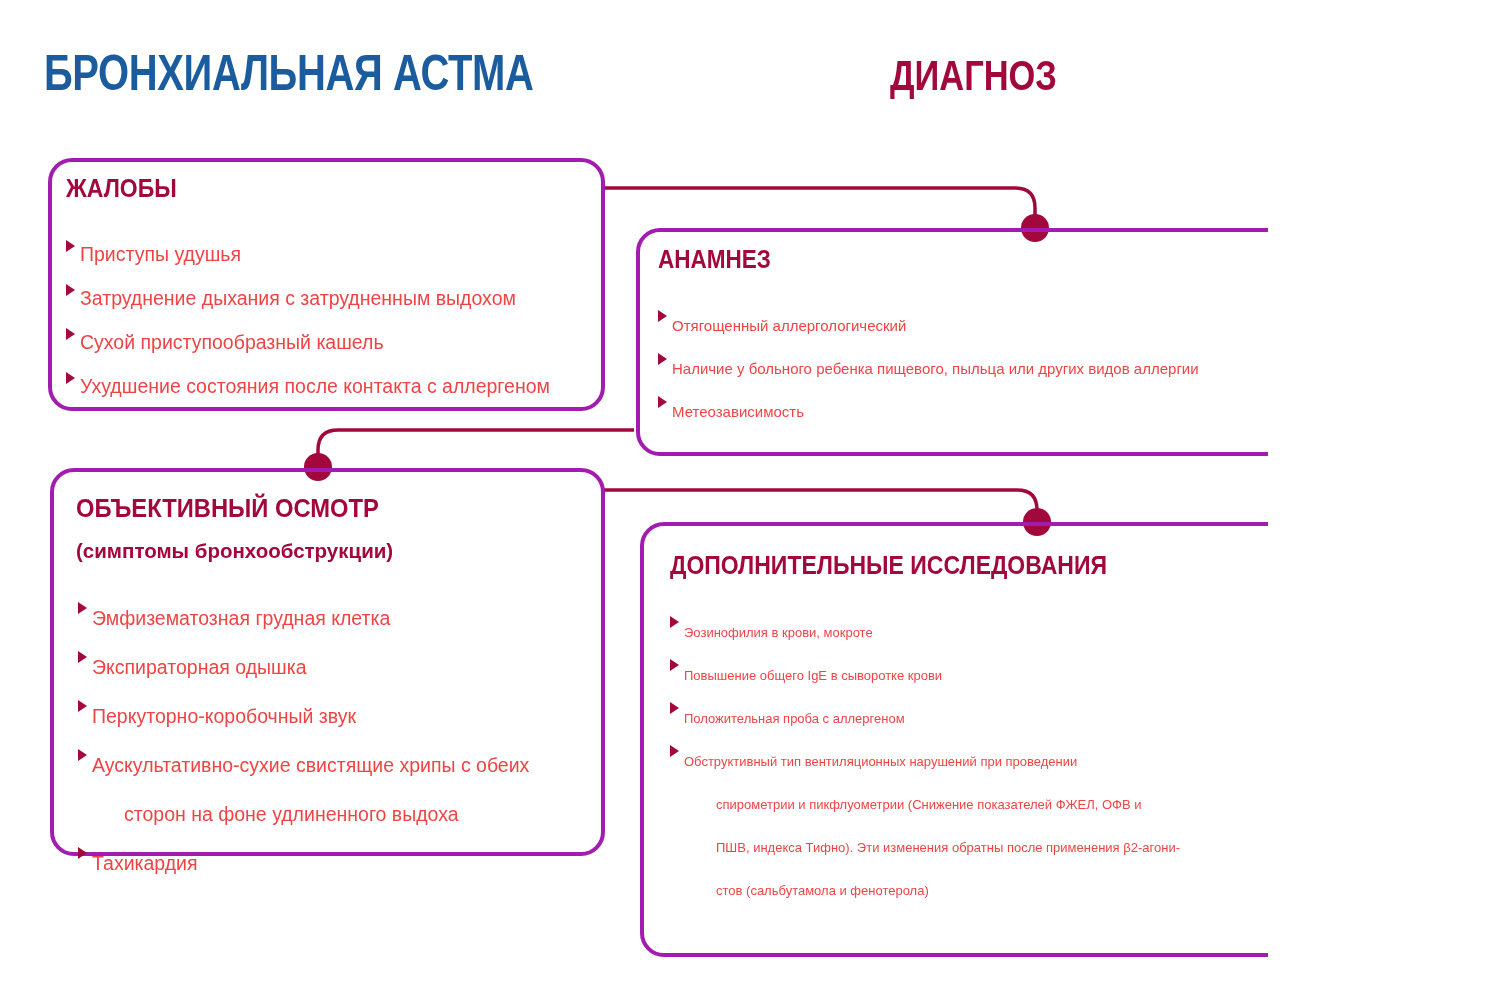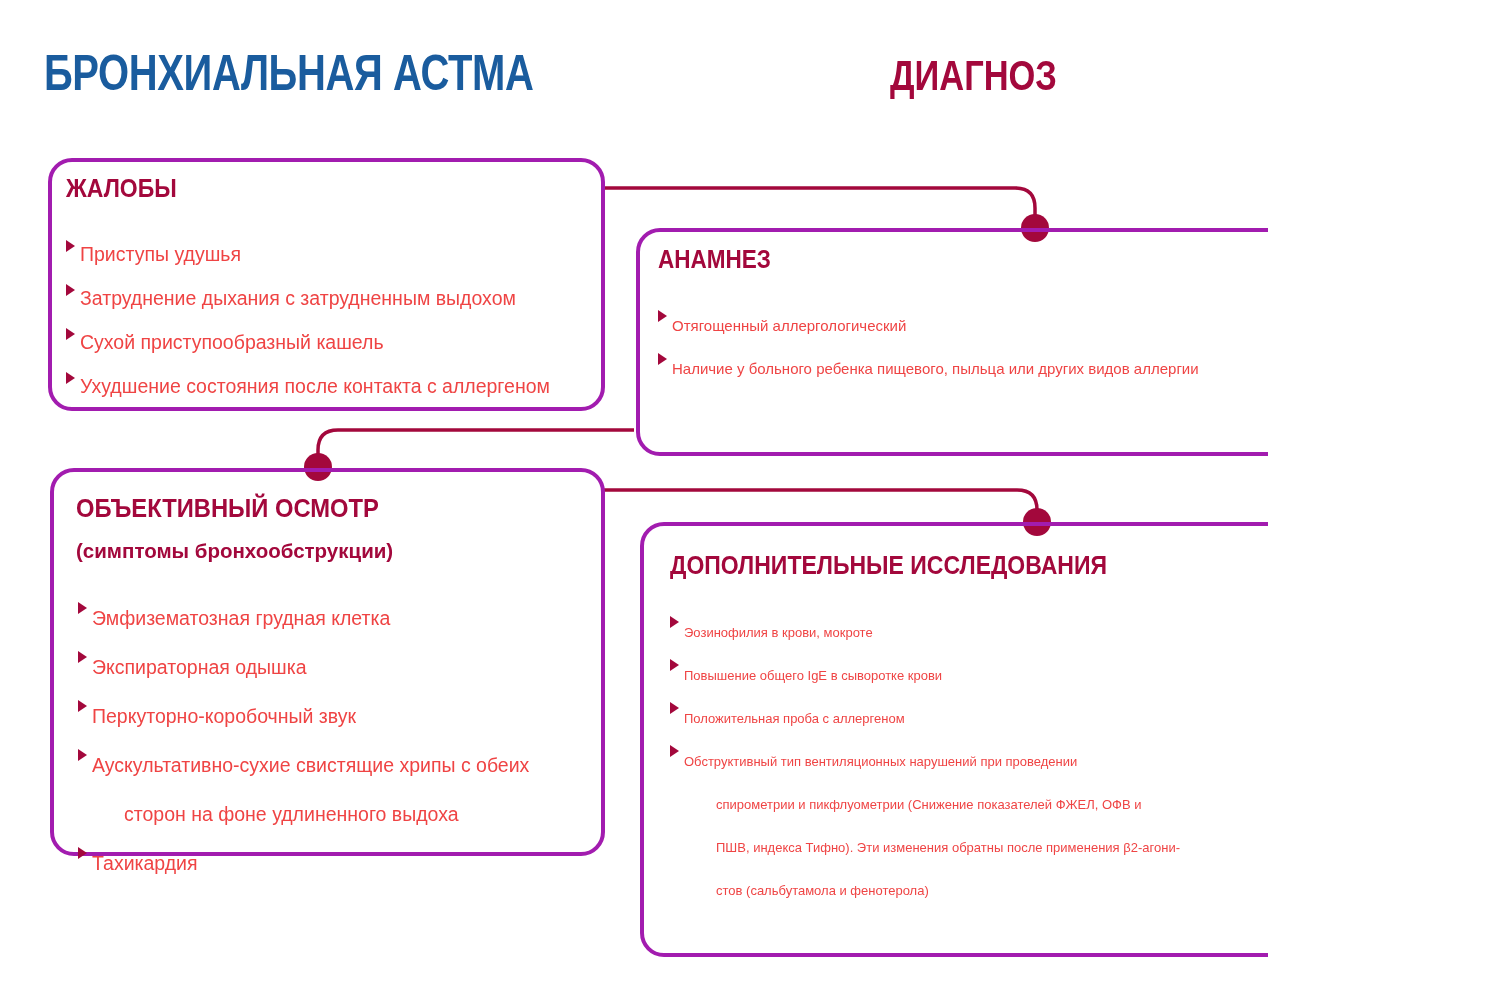--- a/index.html
+++ b/index.html
@@ -226,20 +226,21 @@
       <li>Сухой приступообразный кашель</li>
       <li>Ухудшение состояния после контакта с аллергеном</li>
     </ul>
   </div>
 
   <div class="box" id="box-anamnez">
     <div class="box-title">АНАМНЕЗ</div>
     <ul class="bullets">
       <li>Отягощенный аллергологический</li>
       <li>Наличие у больного ребенка пищевого, пыльца или других видов аллергии</li>
+      <li>Метеозависимость</li>
     </ul>
   </div>
 
   <div class="box" id="box-osmotr">
     <div class="box-title">ОБЪЕКТИВНЫЙ ОСМОТР</div>
     <div class="box-subtitle">(симптомы бронхообструкции)</div>
     <ul class="bullets">
       <li>Эмфизематозная грудная клетка</li>
       <li>Экспираторная одышка</li>
       <li>Перкуторно-коробочный звук</li>

